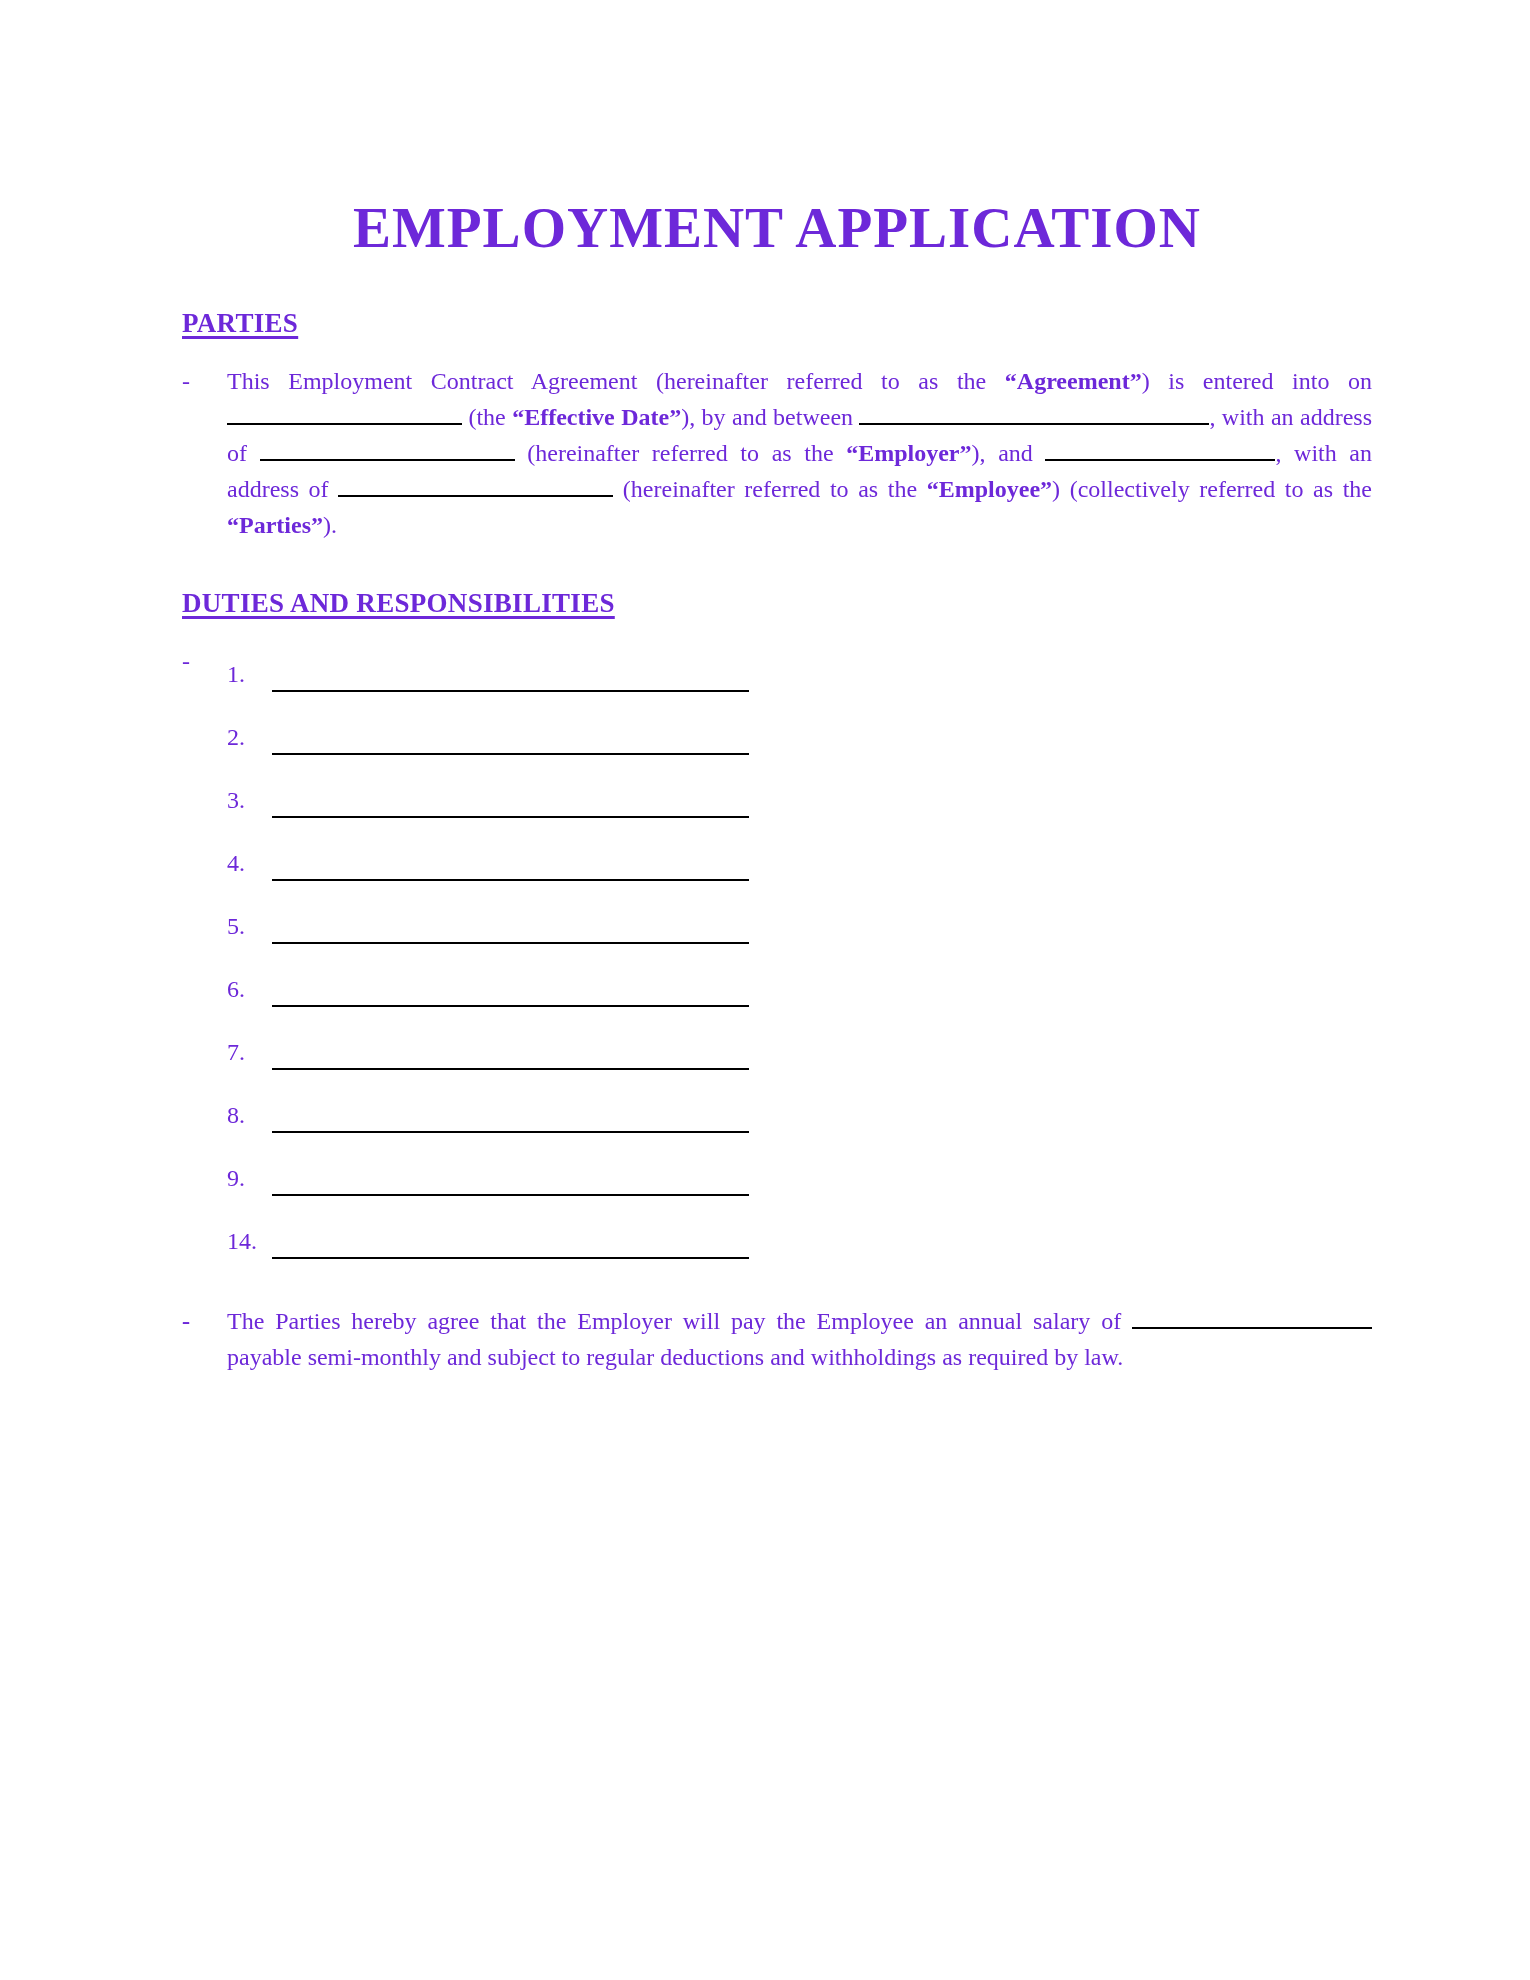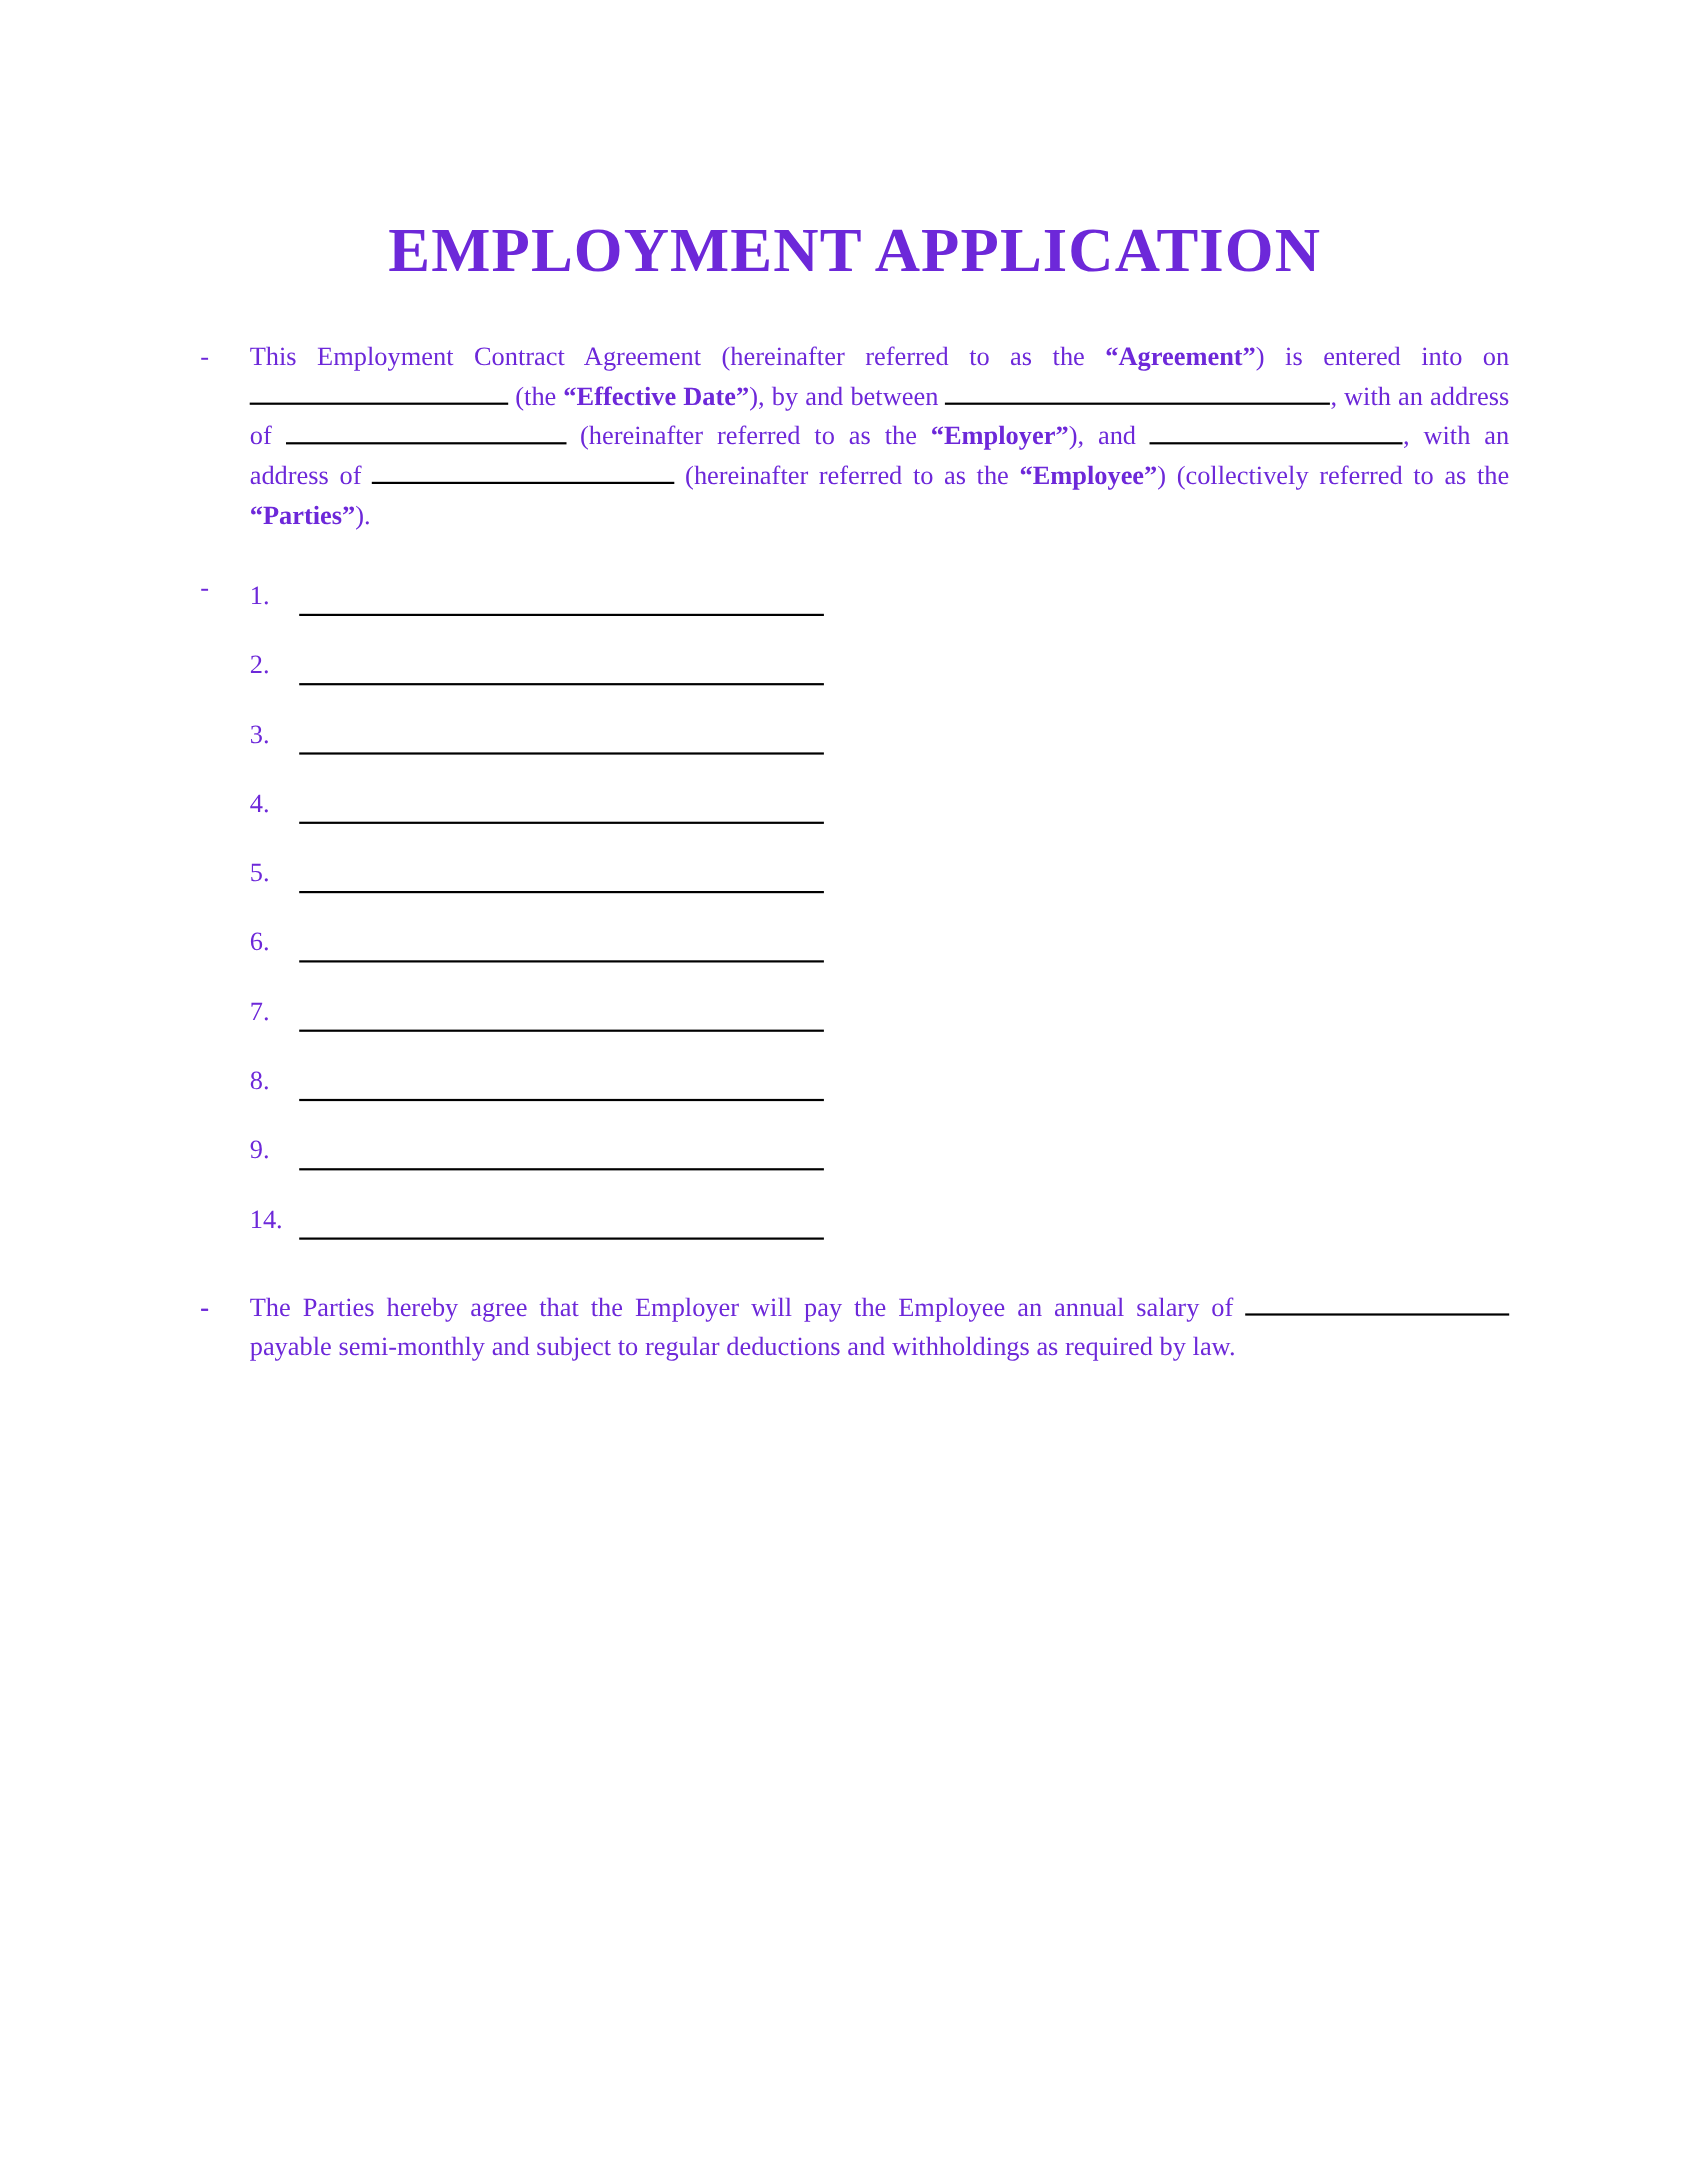--- a/index.html
+++ b/index.html
@@ -79,21 +79,23 @@
     border-bottom: 2px solid #000000;
   }
   b { font-weight: bold; }
 </style>
 </head>
 <body>
 
 <div class="page">
   <h1 class="doc-title">EMPLOYMENT APPLICATION</h1>
   <div id="sections">
+      <h2 class="heading">PARTIES</h2>
       <div class="para"><span class="dash">-</span><span>This Employment Contract Agreement (hereinafter referred to as the </span><b>“Agreement”</b><span>) is entered into on </span><span class="blank" style="width: 235px;"></span><span> (the </span><b>“Effective Date”</b><span>), by and between </span><span class="blank" style="width: 350px;"></span><span>, with an address of </span><span class="blank" style="width: 255px;"></span><span> (hereinafter referred to as the </span><b>“Employer”</b><span>), and </span><span class="blank" style="width: 230px;"></span><span>, with an address of </span><span class="blank" style="width: 275px;"></span><span> (hereinafter referred to as the </span><b>“Employee”</b><span>) (collectively referred to as the </span><b>“Parties”</b><span>).</span></div>
+      <h2 class="heading">DUTIES AND RESPONSIBILITIES</h2>
       <div class="para"><span class="dash">-</span></div>
       <div class="duties">
         <div class="duty-row">
           <span class="duty-num">1.</span>
           <span class="duty-line"></span>
         </div>
         <div class="duty-row">
           <span class="duty-num">2.</span>
           <span class="duty-line"></span>
         </div>

